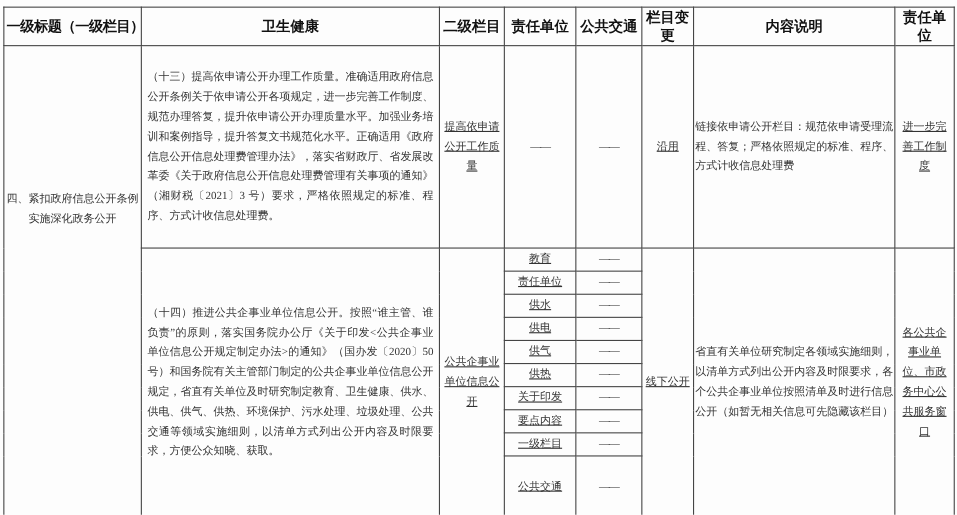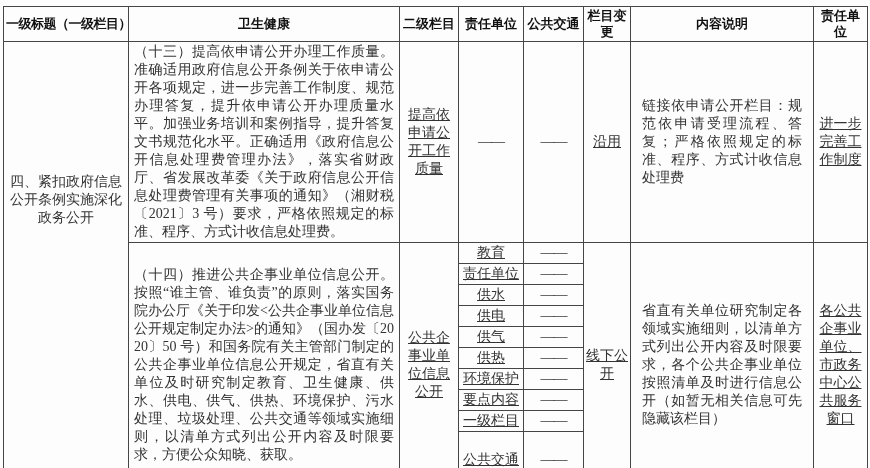--- a/index.html
+++ b/index.html
@@ -21,21 +21,21 @@
     overflow:hidden;
     word-break:break-all;
   }
   table.policy th {
     font-size:13px; font-weight:bold; color:#111111;
     text-align:center; vertical-align:middle;
     padding:1px 2px; line-height:16px;
   }
   th.h-level1 { font-size:12px; letter-spacing:-0.5px; white-space:nowrap; }
   table.policy td {
-    font-size:14px; line-height:18px; color:#333333;
+    font-size:10px; line-height:18px; color:#333333;
   }
   .tr-header { height:34px; }
   .tr-row1   { height:184px; }
   .tr-sub    { height:20px; }
   .tr-sub-tall { height:56px; }
   .tr-sub td, .tr-sub-tall td { line-height:16px; }
 
   td.group-cell {
     color:#943634;
     text-align:center; vertical-align:middle;
@@ -43,21 +43,21 @@
     line-height:19px;
   }
   td.content-cell {
     text-align:justify; text-align-last:left;
     vertical-align:middle;
     padding:1px 5px;
   }
   td.desc-cell {
     text-align:justify; text-align-last:left;
     vertical-align:middle;
-    padding:1px 11px;
+    padding:1px 1px;
   }
   td.center-cell {
     text-align:center; vertical-align:middle;
     padding:1px 2px;
     text-decoration:underline;
   }
   td.dash-cell {
     text-align:center; vertical-align:middle;
     color:#595959; letter-spacing:-1px; padding:0;
   }
@@ -124,21 +124,21 @@
       </tr>
       <tr class="tr-sub">
         <td class="center-cell">供气</td>
         <td class="dash-cell">——</td>
       </tr>
       <tr class="tr-sub">
         <td class="center-cell">供热</td>
         <td class="dash-cell">——</td>
       </tr>
       <tr class="tr-sub">
-        <td class="center-cell">环境保护</td>
+        <td class="center-cell">关于印发</td>
         <td class="dash-cell">——</td>
       </tr>
       <tr class="tr-sub">
         <td class="center-cell">要点内容</td>
         <td class="dash-cell">——</td>
       </tr>
       <tr class="tr-sub">
         <td class="center-cell">一级栏目</td>
         <td class="dash-cell">——</td>
       </tr>

